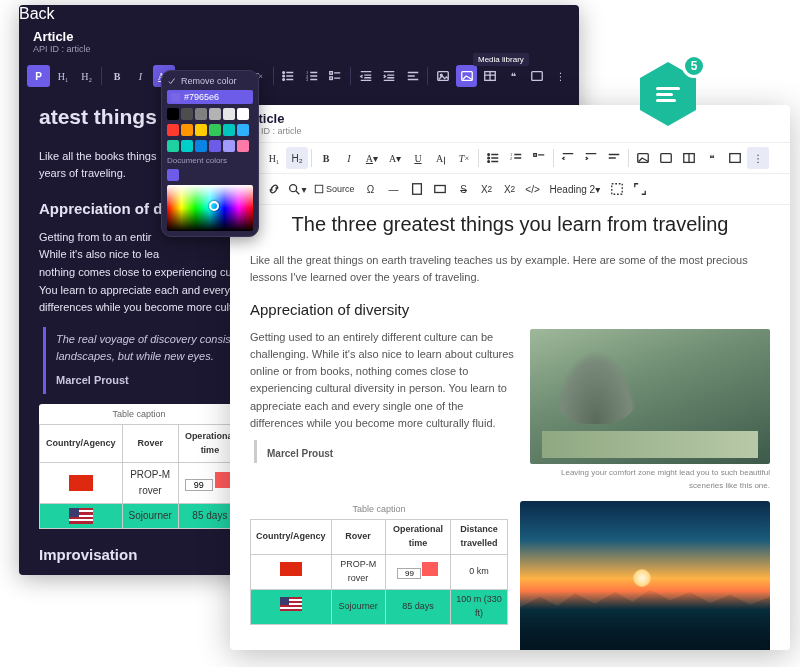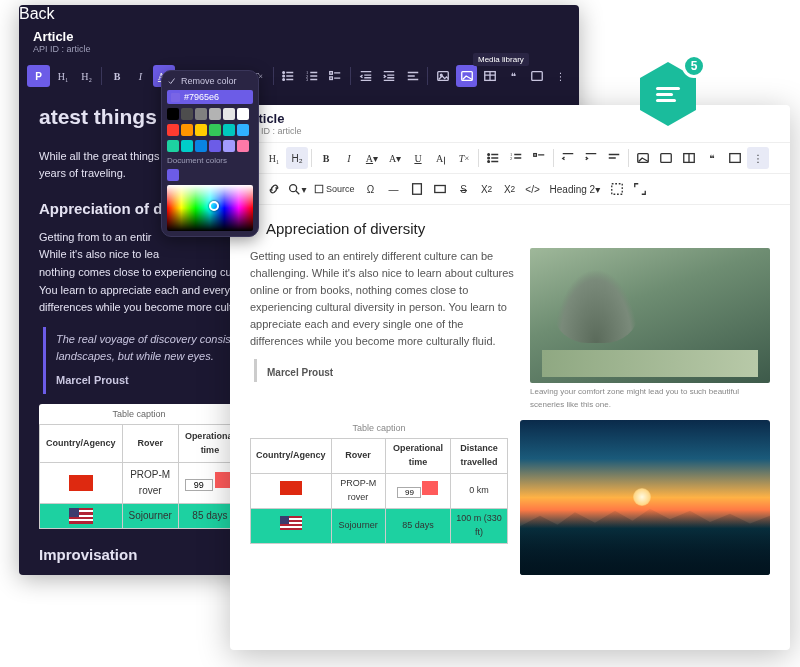--- a/index.html
+++ b/index.html
@@ -60,28 +60,28 @@
 .light-toolbar .tb.h2sel { background: #e8eaf6; font-family:inherit;}
 .light-toolbar .sep { width:1px; height:18px; background:#ddd; margin:0 2px;}
 .light-toolbar .more { background:#e8eaf6;}
 .light-toolbar2 { display: flex; align-items: center; gap: 1px; padding: 4px 10px; border-bottom: 1px solid #eee; overflow:hidden;}
 .light-toolbar2 .tb { width: 22px; height: 22px; display:inline-flex; align-items:center; justify-content:center; font-size:10px; color:#333; cursor:pointer;}
 .light-toolbar2 .source { font-size: 9px; width:auto; padding:0 4px; display:inline-flex; align-items:center; gap:2px;}
 .light-toolbar2 .heading-sel { font-size:10px; width:auto; padding:0 4px; color:#333;}
 .light-content { padding: 0 20px; font-size: 11px; line-height: 1.55; color: #333; height: calc(100% - 100px); overflow:hidden;}
 .light-content h1.main { font-size: 20px; font-weight: 400; text-align: center; margin: 4px 0 12px; color:#222;}
 .light-content p { margin: 6px 0; color:#555;}
-.light-content h2 { font-size: 15px; font-weight: 500; margin: 12px 16px 8px; color:#222;}
+.light-content h2 { font-size: 15px; font-weight: 500; margin: 12px 0 8px; color:#222;}
 .light-content blockquote { border-left: 3px solid #ccc; padding: 2px 10px; margin: 8px 4px; font-style: italic; color: #555; font-size:10px;}
 .light-content blockquote .author { font-style: normal; font-weight: 700; margin-top: 4px; }
 .light-content .float-img { float: right; width: 240px; margin: 0 0 6px 10px; }
 .light-content .float-img .img { width: 100%; height: 135px; background: linear-gradient(160deg,#9fb89a 0%,#6e8d72 40%,#3d5a4a 100%); border-radius:2px; position:relative; overflow:hidden;}
 .light-content .float-img .img::before { content:''; position:absolute; left:10%; top:15%; width:35%; height:55%; background:radial-gradient(ellipse at 50% 100%, #5a6a5a 0%, #7a8a7a 60%, transparent 70%); border-radius: 50% 50% 40% 40%;}
 .light-content .float-img .img::after { content:''; position:absolute; right:5%; bottom:5%; width:90%; height:20%; background:linear-gradient(90deg,#8fa882,#b8c9a8);}
-.light-content .float-img .caption { font-size: 8px; color:#888; text-align:left; padding:3px 0;}
+.light-content .float-img .caption { font-size: 8px; color:#888; text-align:right; padding:3px 0;}
 .light-content .body-row { display:flex; gap:12px; align-items:flex-start; clear:both; margin-top:8px;}
 .light-content .sunset-img { width: 250px; height: 155px; background: linear-gradient(180deg, #0a2a4a 0%, #1a5a7a 25%, #ffb245 50%, #ff7a45 58%, #0a3a4a 70%, #041a2a 100%); border-radius:3px; position:relative; overflow:hidden; flex-shrink:0;}
 .light-content .sunset-img::before { content:''; position:absolute; left:45%; top:44%; width:18px; height:18px; background:radial-gradient(circle,#fffae0 0%,#ffd98a 60%,transparent 80%); border-radius:50%;}
 .light-content .sunset-img::after { content:''; position:absolute; left:0; bottom:0; width:100%; height:45%; background:linear-gradient(180deg,transparent 0%,#02141f 100%); clip-path: polygon(0 30%, 8% 15%, 15% 28%, 22% 10%, 30% 25%, 38% 8%, 45% 22%, 52% 5%, 60% 20%, 68% 8%, 76% 24%, 84% 12%, 92% 26%, 100% 15%, 100% 100%, 0 100%);}
 
 
 .light-table { font-size: 9px; border-collapse: collapse; }
 .light-table .caption { text-align:center; color:#888; padding:2px; font-size:9px;}
 .light-table table { border-collapse:collapse;}
 .light-table th, .light-table td { border: 1px solid #ccc; padding: 3px 5px; text-align:center; }
@@ -265,21 +265,21 @@
     <div class="swatches" id="swdoc">
         <div class="sw" style="background: rgb(108, 92, 231);"></div>
       </div>
     <div class="spectrum">
       <div class="picker-cursor"></div>
     </div>
   </div>
 
   <div class="dark-content">
     <h1 class="main">atest things you learn from traveling</h1>
-    <p><span>While all the great things</span><br><span>years of traveling.</span></p>
+    <p><span>Like all the books things</span><br><span>years of traveling.</span></p>
     <h2>Appreciation of d</h2>
     <p>
       <span>Getting from to an entir</span><br>
       <span>While it's also nice to lea</span><br>
       <span>nothing comes close to experiencing cultural</span><br>
       <span>You learn to appreciate each and every single</span><br>
       <span>differences while you become more culturally</span>
     </p>
     <blockquote>
       <div><span>The real voyage of discovery consists not i</span><br><span>landscapes, but while new eyes.</span></div>
@@ -463,20 +463,22 @@
       </span>
     <span class="tb">
         <svg class="ic" viewBox="0 0 16 16">
           <polyline points="2,6 2,2 6,2"></polyline>
           <polyline points="14,10 14,14 10,14"></polyline>
         </svg>
       </span>
   </div>
 
   <div class="light-content">
+    <h1 class="main">The three greatest things you learn from traveling</h1>
+    <p>Like all the great things on earth traveling teaches us by example. Here are some of the most precious lessons I've learned over the years of traveling.</p>
     <h2>Appreciation of diversity</h2>
     <div class="float-img">
       <div class="img"></div>
       <div class="caption">Leaving your comfort zone might lead you to such beautiful sceneries like this one.</div>
     </div>
     <p>Getting used to an entirely different culture can be challenging. While it's also nice to learn about cultures online or from books, nothing comes close to experiencing cultural diversity in person. You learn to appreciate each and every single one of the differences while you become more culturally fluid.</p>
     <blockquote>
       <div class="author">Marcel Proust</div>
     </blockquote>
 

